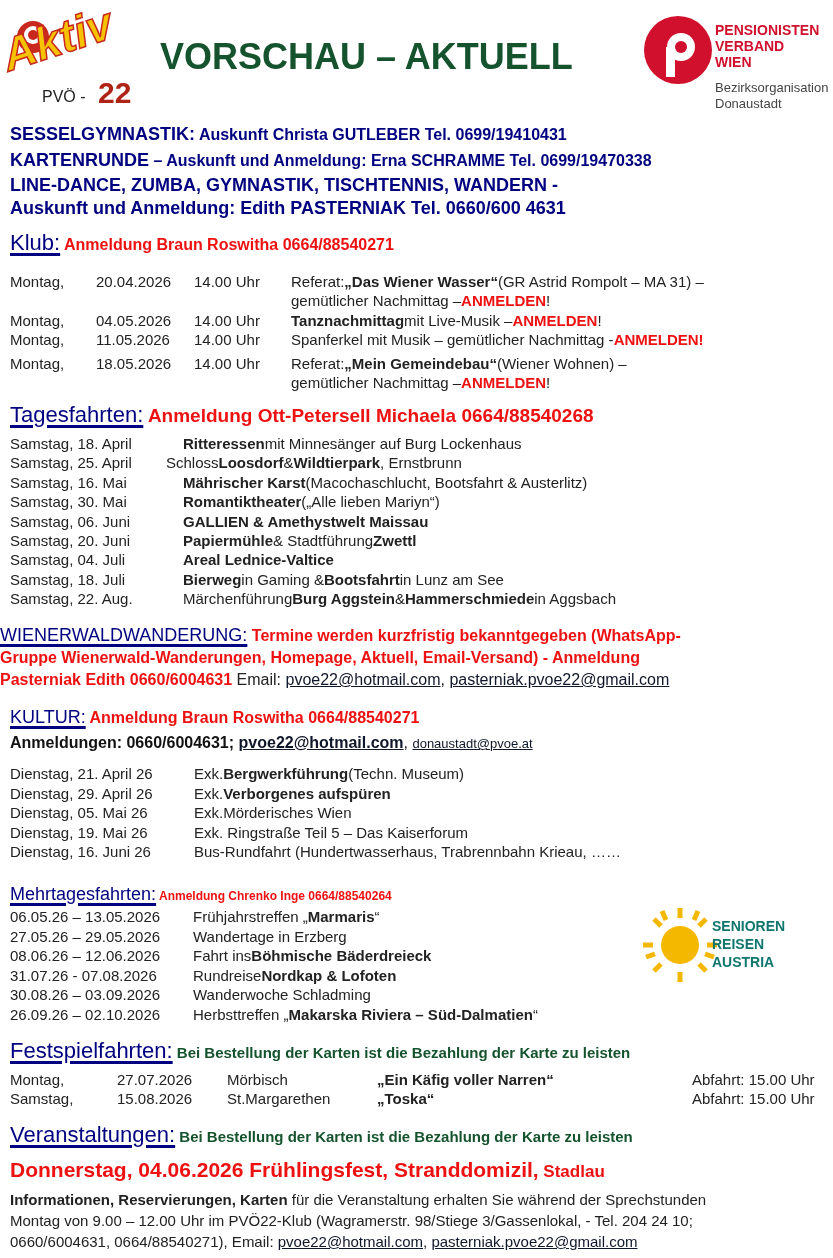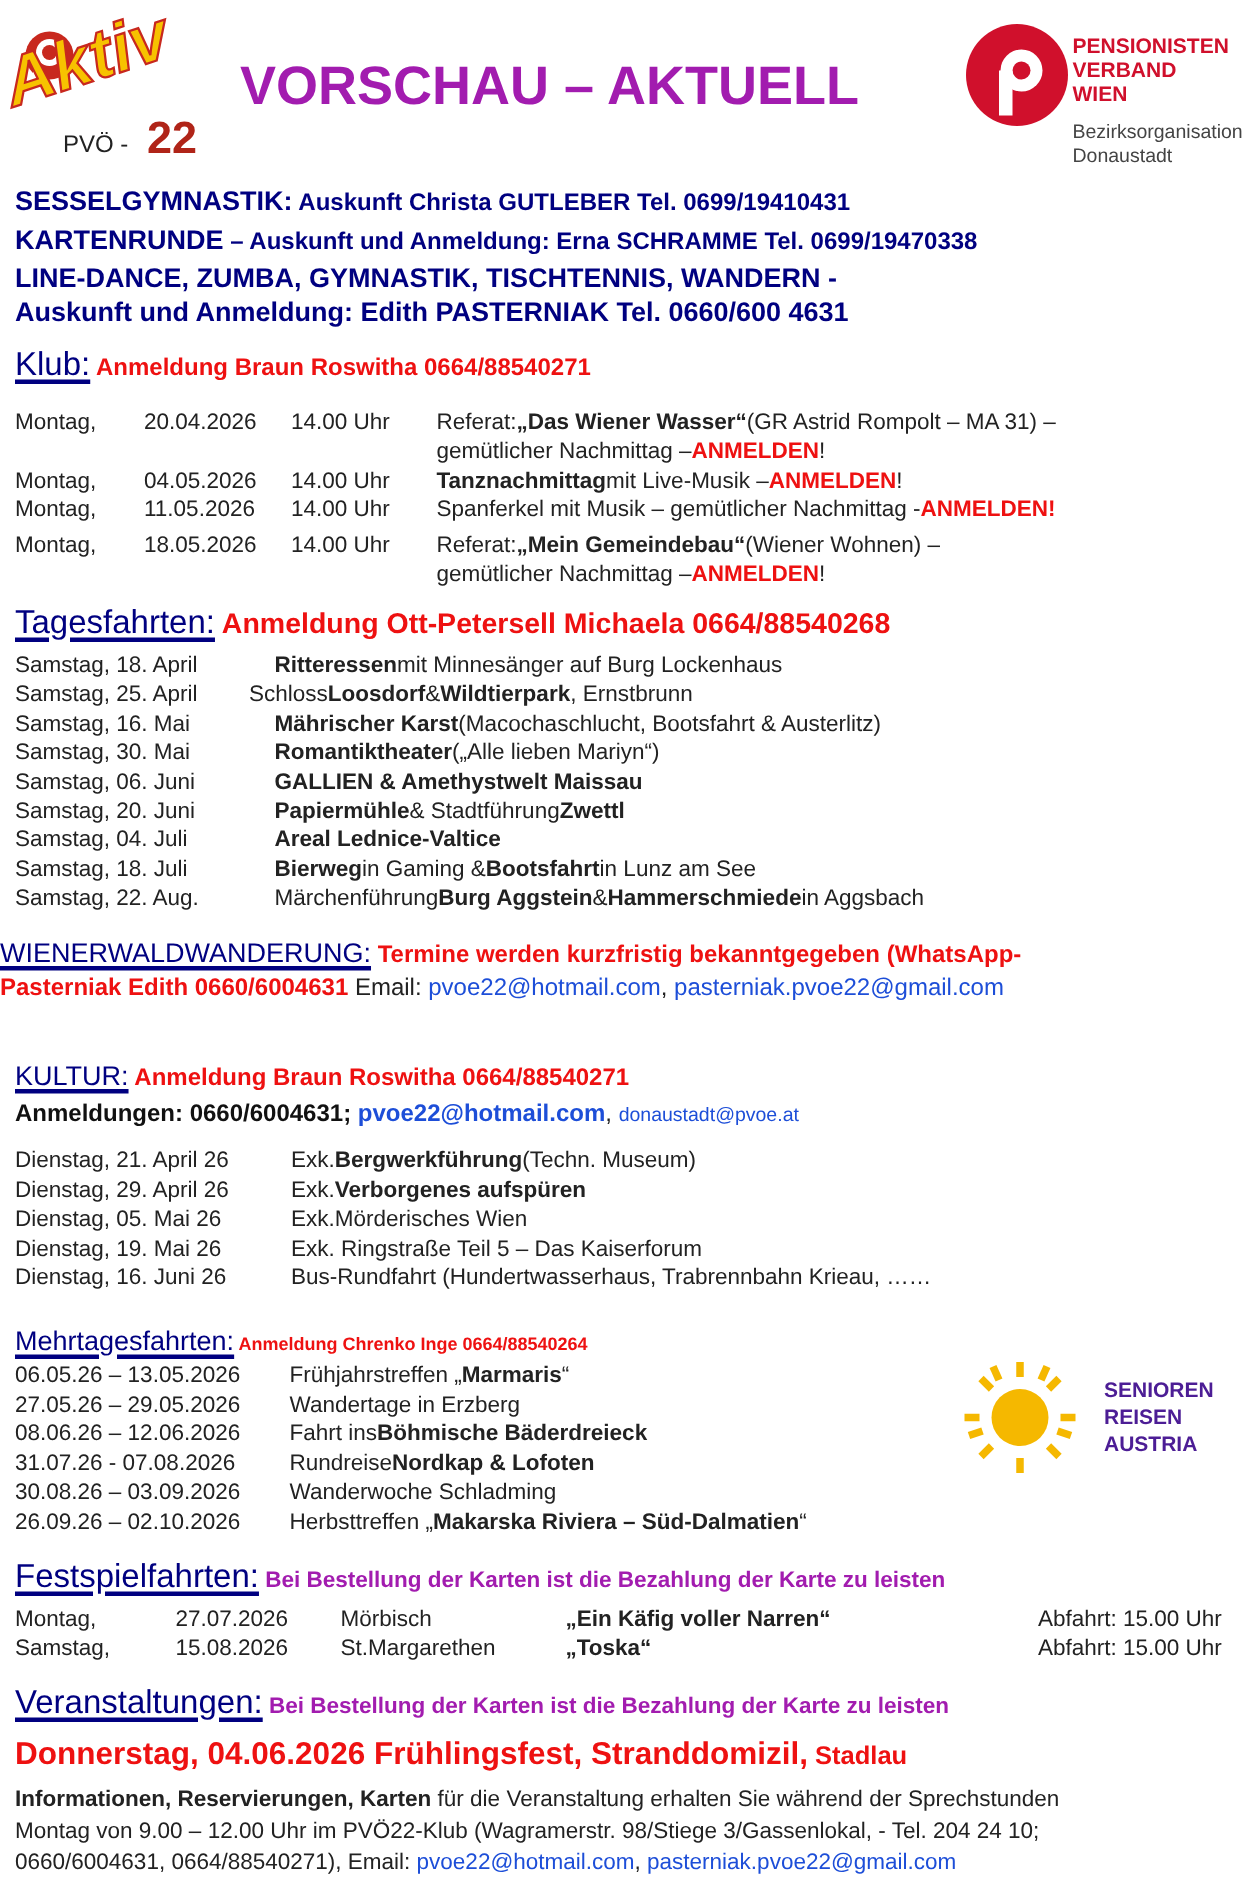--- a/index.html
+++ b/index.html
@@ -1,22 +1,22 @@
 <!DOCTYPE html>
 <html><head>
 <meta charset="utf-8">
 <style>
   html, body { margin:0; padding:0; background:#fff; }
   body { width:833px; height:1258px; position:relative; overflow:hidden;
          font-family:"Liberation Sans", sans-serif; color:#222; }
   .abs { position:absolute; }
-  .navy { color:#a21caf; }
+  .navy { color:#14532d; }
   .red { color:#ee1111; }
   .b { font-weight:bold; }
-  a.link { color:#1d4ed8; }
+  a.link { color:#0f172a; text-decoration:underline; }
   .sec-title { font-weight:normal; color:#000080; text-decoration:underline; text-decoration-thickness:3px; text-underline-offset:3px; }
   .row { position:absolute; white-space:nowrap; font-size:16px; color:#222; }
   .row span { display:inline-block; }
   .hdr-line { position:absolute; white-space:nowrap; font-weight:bold; color:#000080; }
 </style>
 </head>
 <body>
 
 <div class="abs" style="left:8px;top:14px;width:130px;height:96px;">
   <svg width="130" height="96">
@@ -139,20 +139,21 @@
     <div class="row" style="left: 10px; top: 590.2px; font-size: 15px;">
       <span style="position: absolute; left: 0px;">Samstag, 22. Aug.</span>
       <span style="position: absolute; left: 173px;"><span>Märchenführung </span><span style="font-weight: bold;">Burg Aggstein</span><span> &amp; </span><span style="font-weight: bold;">Hammerschmiede</span><span> in Aggsbach</span></span>
     </div>
   </div>
 
 <div class="abs" style="left:0;top:624px;width:820px;font-size:16px;line-height:22px;">
   <div style="white-space:nowrap;">
     <span class="sec-title b" style="font-size:18px;">WIENERWALDWANDERUNG:</span><span class="red b"> Termine werden kurzfristig bekanntgegeben (WhatsApp-</span>
   </div>
+  <div class="red b" style="white-space:nowrap;">Gruppe Wienerwald-Wanderungen, Homepage, Aktuell, Email-Versand) - Anmeldung</div>
   <div style="white-space:nowrap;">
     <span class="red b">Pasterniak Edith 0660/6004631</span><span> Email: </span><a class="link">pvoe22@hotmail.com</a><span>, </span><a class="link">pasterniak.pvoe22@gmail.com</a>
   </div>
 </div>
 
 <div class="abs" style="left:10px;top:707px;white-space:nowrap;">
   <span class="sec-title b" style="font-size:18px;">KULTUR:</span><span class="red b" style="font-size:16px;"> Anmeldung Braun Roswitha 0664/88540271</span>
 </div>
 <div class="abs" style="left:10px;top:734px;white-space:nowrap;font-size:16px;">
   <span class="b" style="color:#111;">Anmeldungen: 0660/6004631; </span><a class="link b">pvoe22@hotmail.com</a><span>, </span><a class="link" style="font-size:13px;">donaustadt@pvoe.at</a>
@@ -221,21 +222,21 @@
         <line x1="59" y1="59" x2="66" y2="66"></line>
       <line x1="66" y1="14" x2="59" y2="21"></line>
         <line x1="21" y1="59" x2="14" y2="66"></line>
       <line x1="22" y1="6" x2="26" y2="15"></line>
         <line x1="58" y1="6" x2="54" y2="15"></line>
       <line x1="6" y1="52" x2="15" y2="49"></line>
         <line x1="74" y1="52" x2="65" y2="49"></line>
     </g>
     <circle cx="40" cy="40" r="19" fill="#f5b800"></circle>
   </svg>
-  <div class="abs" style="left:96px;top:12px;font:bold 14px 'Liberation Sans',sans-serif;color:#4c1d95;line-height:18px;">
+  <div class="abs" style="left:72px;top:12px;font:bold 14px 'Liberation Sans',sans-serif;color:#0f766e;line-height:18px;">
     <div>SENIOREN</div>
     <div>REISEN</div>
     <div>AUSTRIA</div>
   </div>
 </div>
 
 <div class="abs" style="left:10px;top:1038px;white-space:nowrap;">
   <span class="sec-title" style="font-size:22px;">Festspielfahrten:</span><span class="navy b" style="font-size:15px;"> Bei Bestellung der Karten ist die Bezahlung der Karte zu leisten</span>
 </div>
 <div id="fest-rows">

